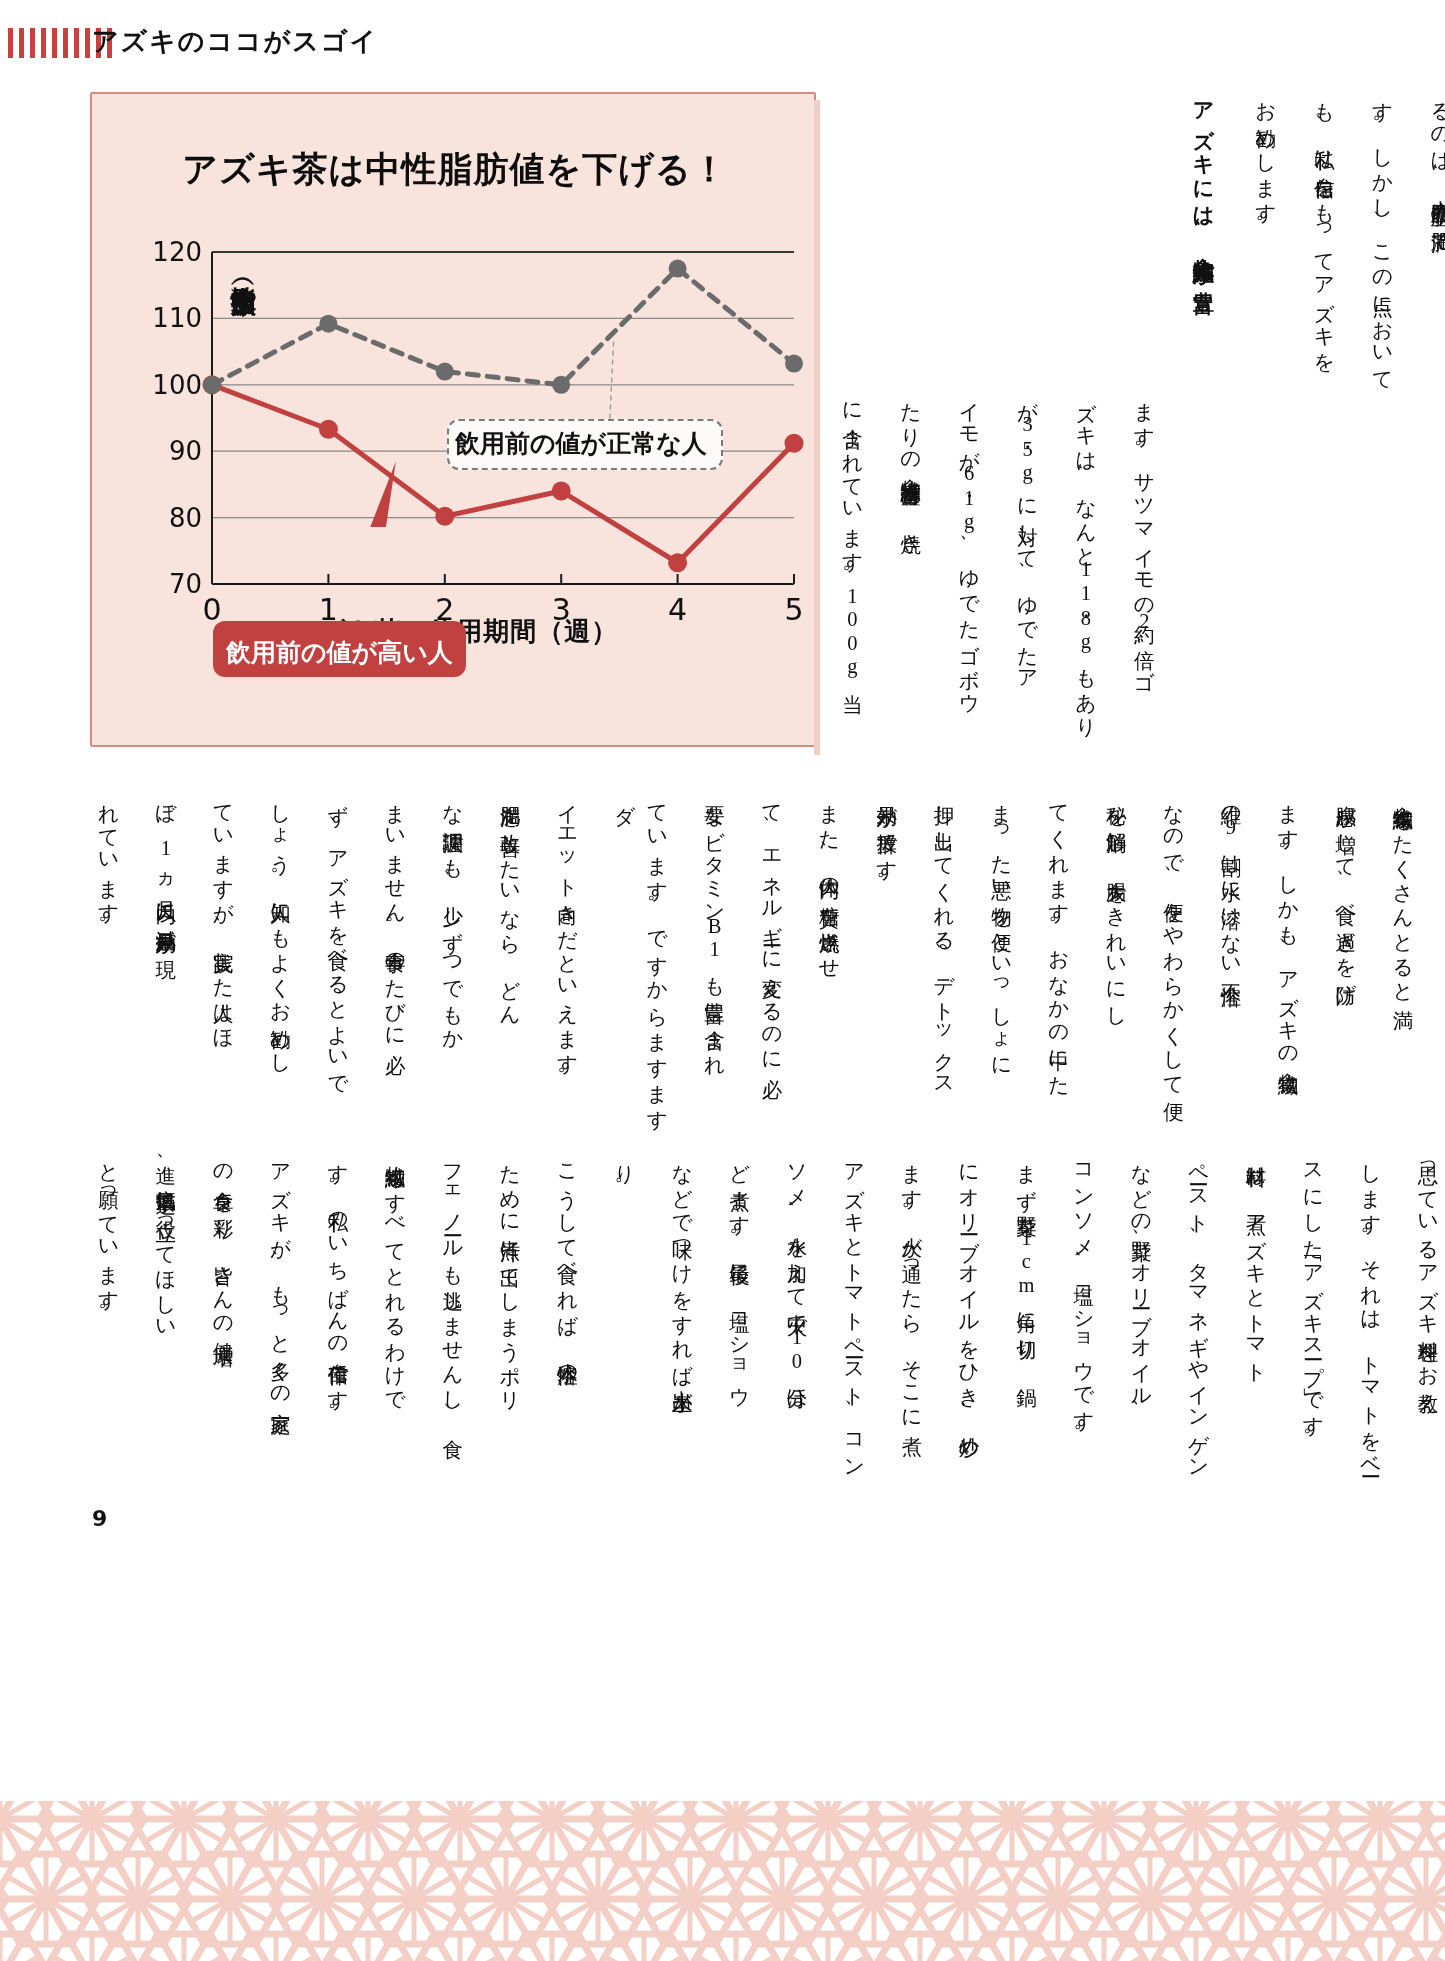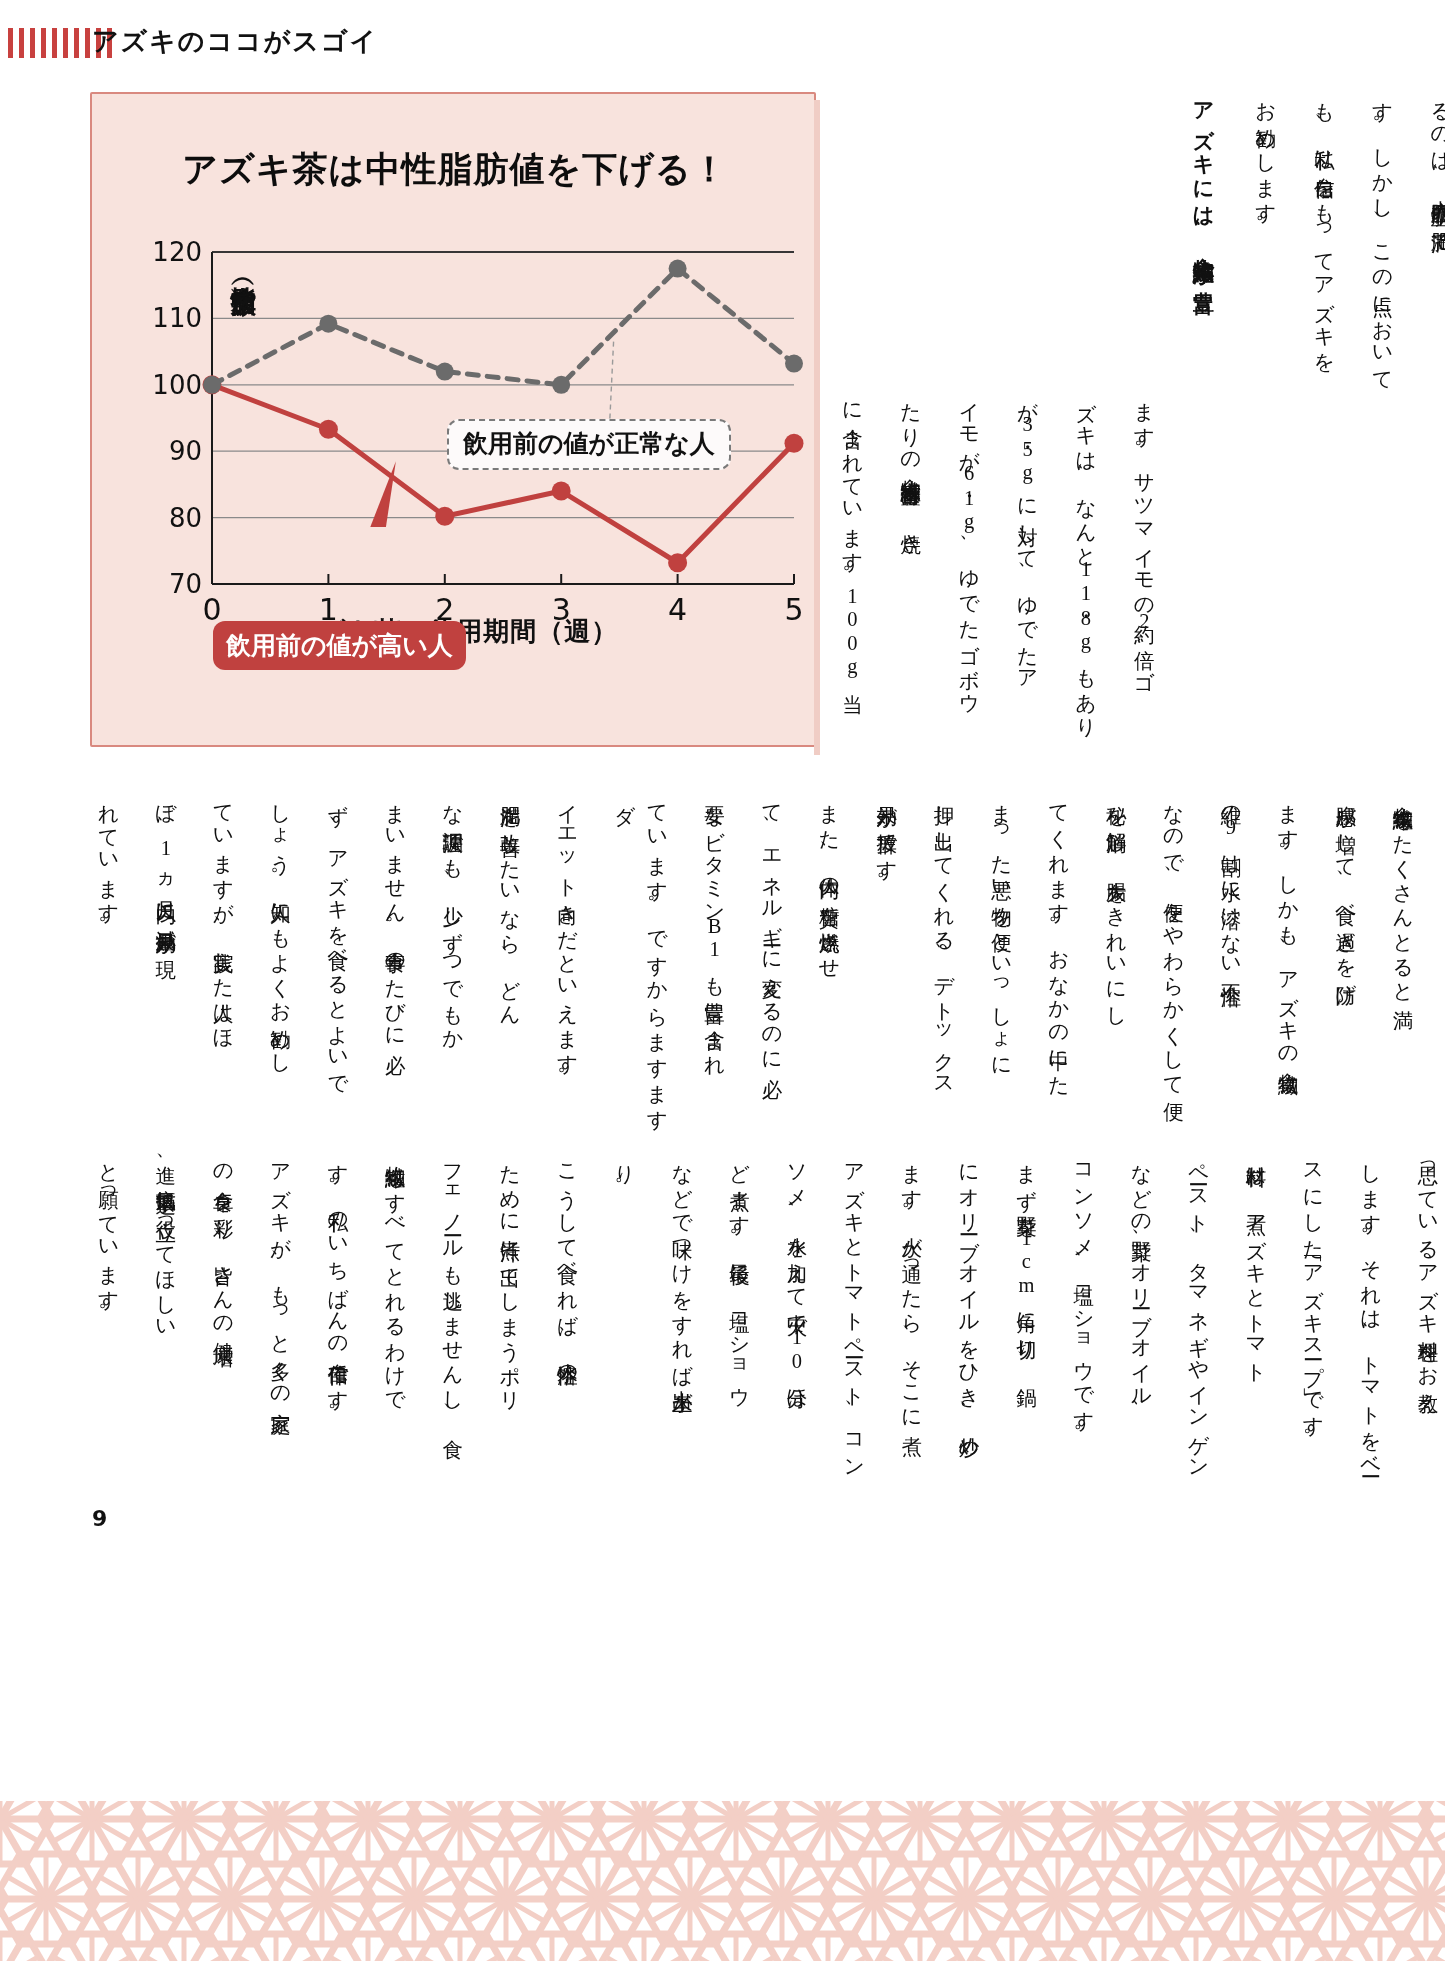--- a/index.html
+++ b/index.html
@@ -49,29 +49,29 @@
   .xlabel {
     position: absolute; left: 0; top: 520px; width: 726px; text-align: center;
     font-family: "DejaVu Sans", sans-serif;
     font-size: 26px; font-weight: 700; color: #111; letter-spacing: 1px;
   }
   .plot-svg { position: absolute; left: 62px; top: 140px; }
 
   .callout-red {
     position: absolute; left: 121px; top: 527px;
     background: #c0413f; color: #fff; border-radius: 12px;
-    padding: 8px 13px 8px 13px;
+    padding: 15px 13px 8px 13px;
     font-family: "DejaVu Sans", sans-serif;
     font-size: 25px; font-weight: 700; letter-spacing: 0px; white-space: nowrap;
   }
   .callout-white {
     position: absolute; left: 355px; top: 325px;
     background: #fdfafa; color: #111;
     border: 2px dashed #7a7a7a; border-radius: 12px;
-    padding: 6px 14px 8px 14px;
+    padding: 6px 14px 8px 6px;
     font-family: "DejaVu Sans", sans-serif;
     font-size: 25px; font-weight: 700; white-space: nowrap;
   }
 
   
   .vcol {
     position: absolute;
     writing-mode: vertical-rl;
     text-orientation: upright;
     font-family: "Liberation Serif", serif;

